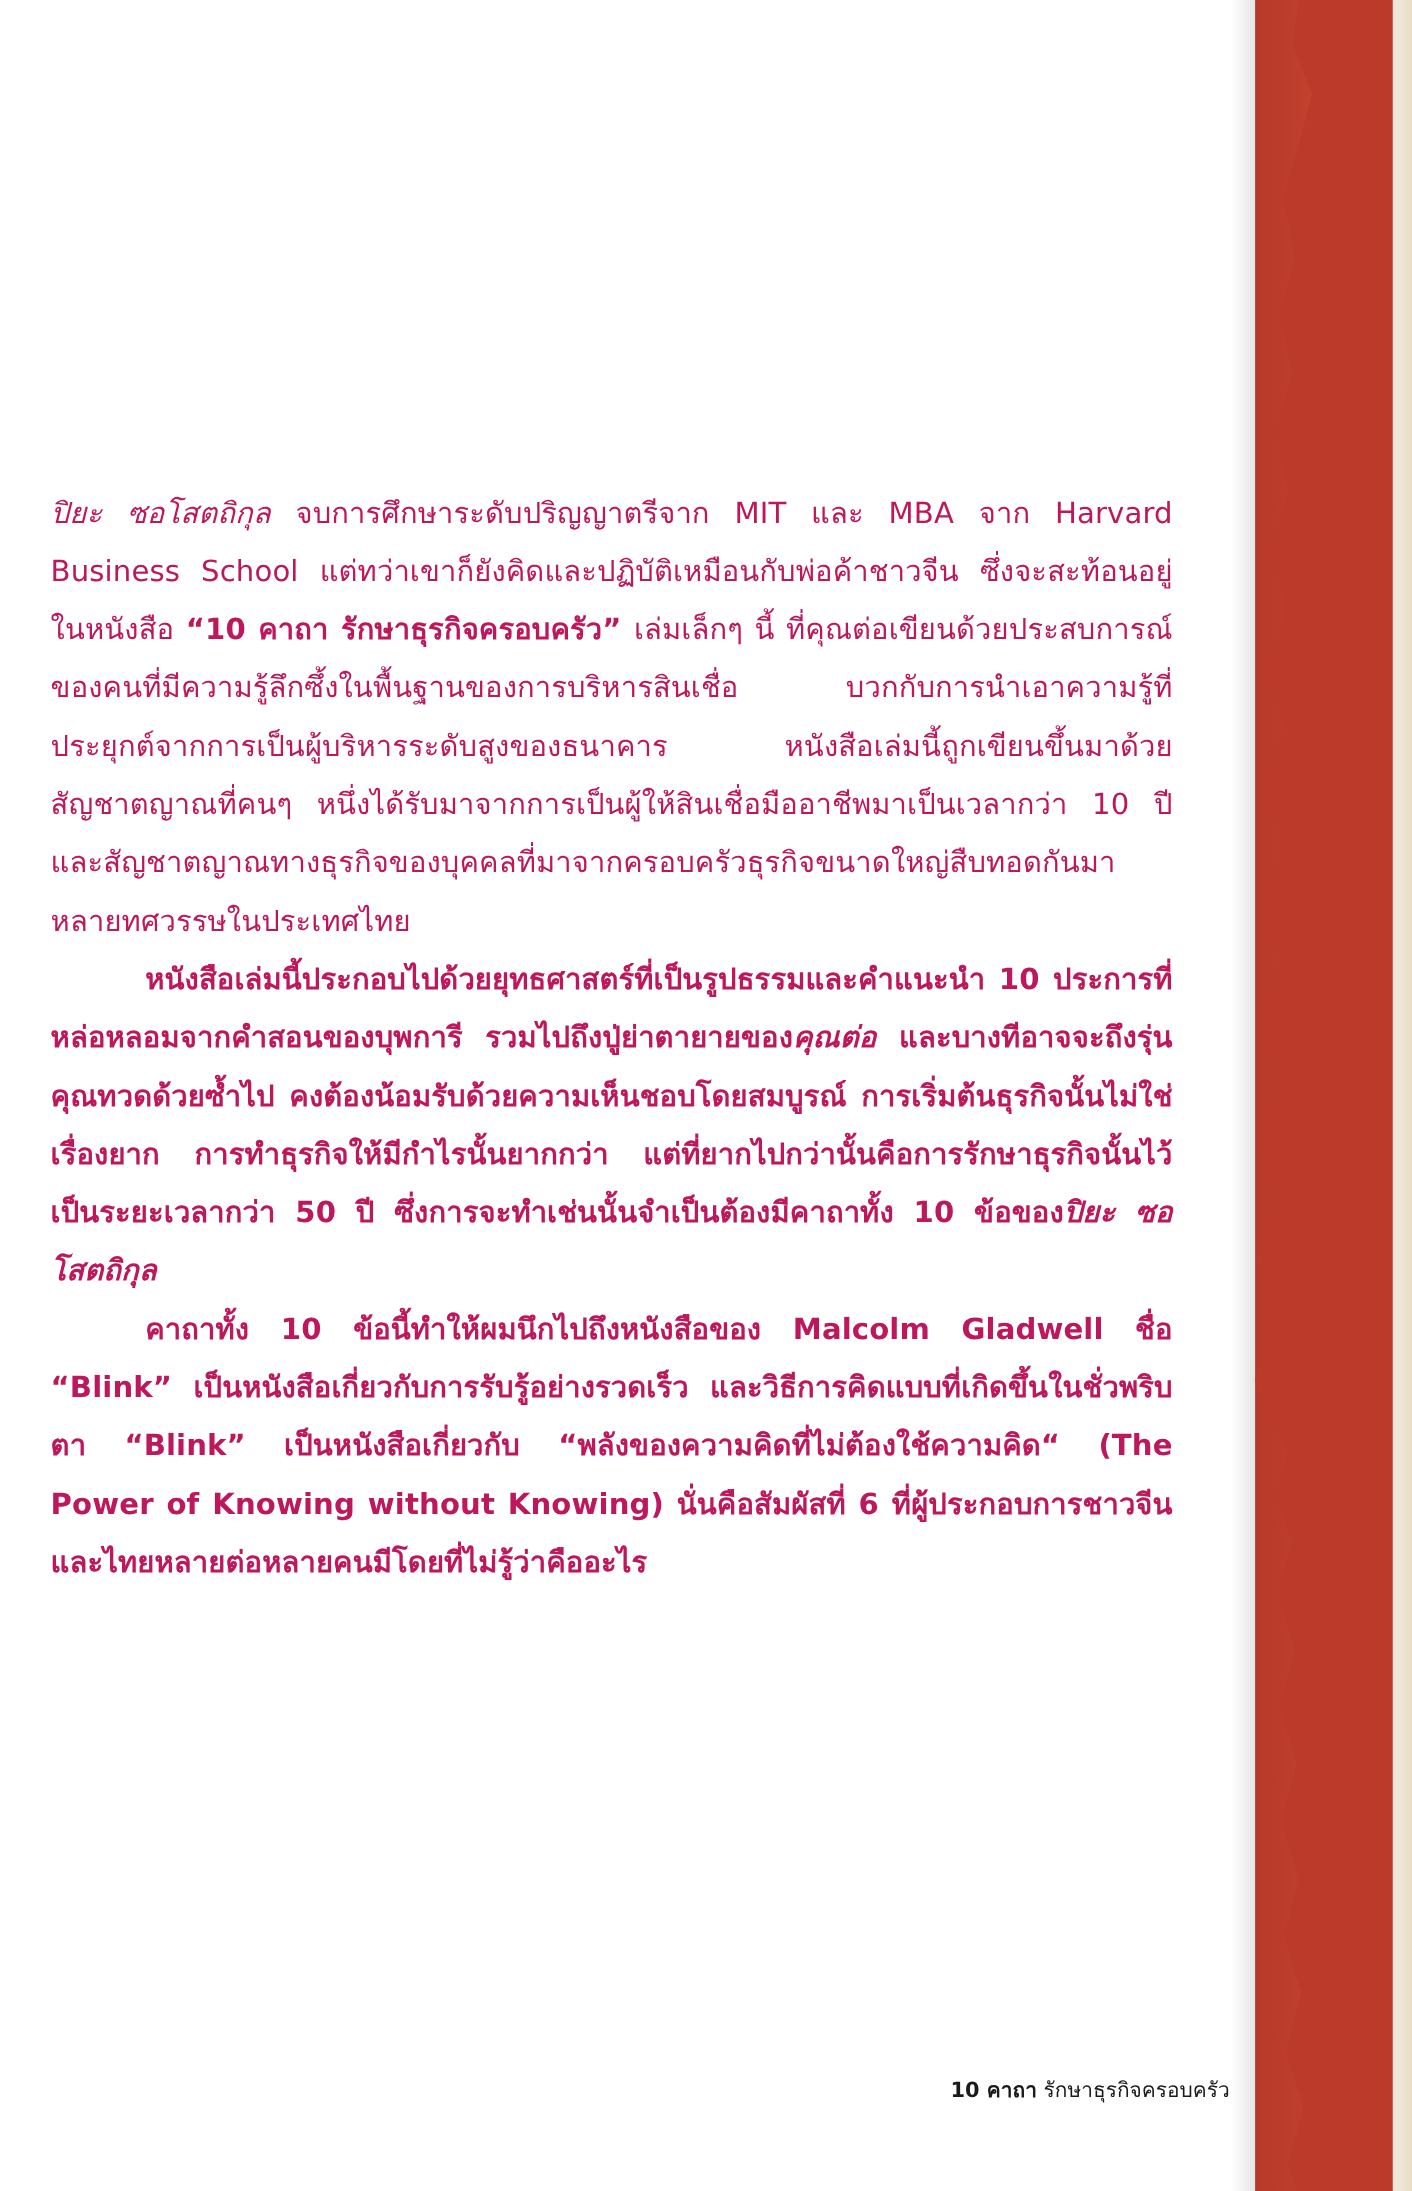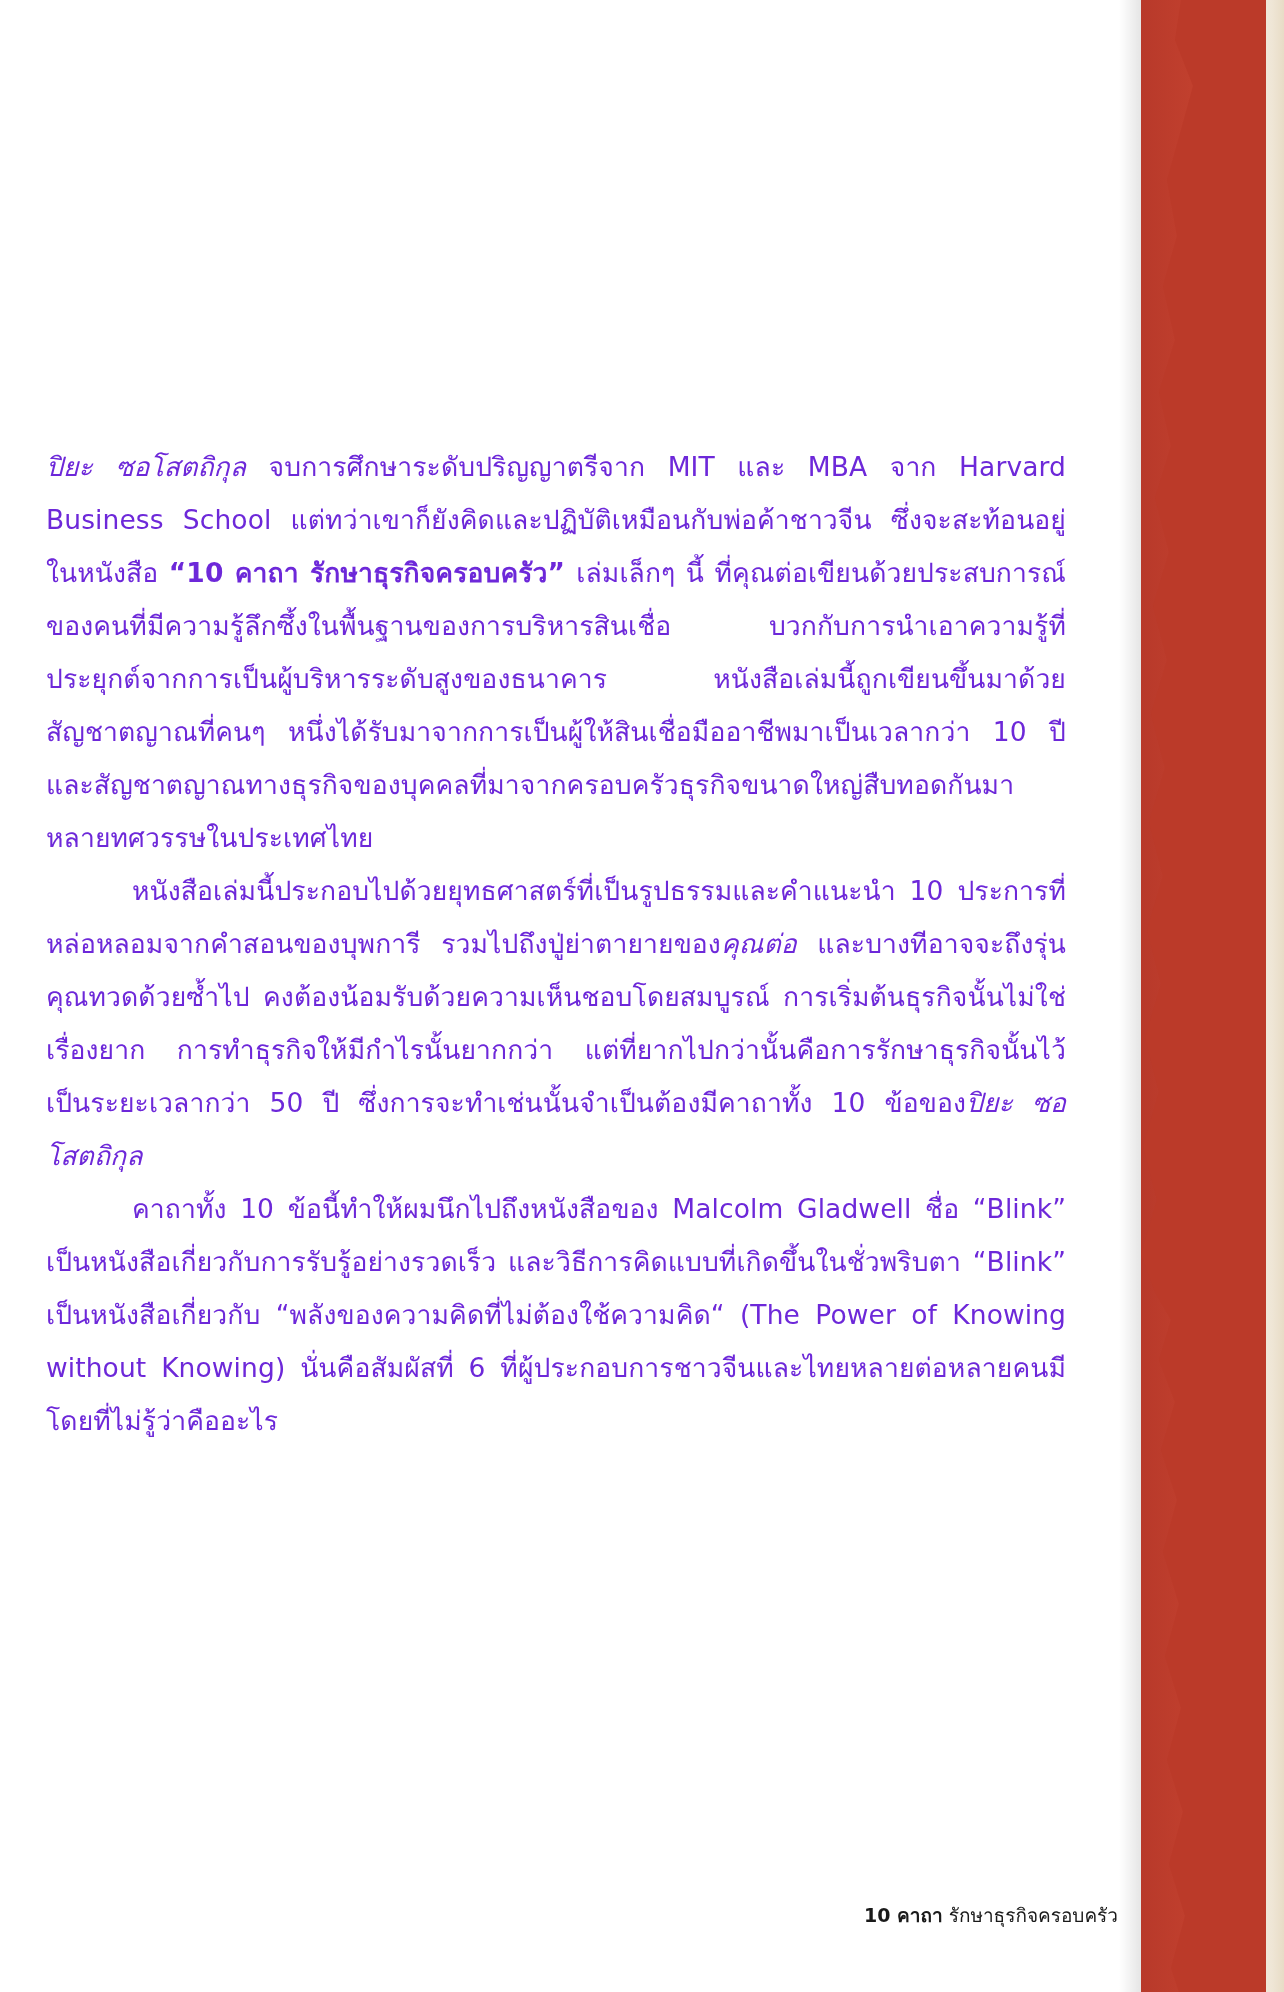--- a/index.html
+++ b/index.html
@@ -59,41 +59,42 @@
   .content {
     position: absolute;
     left: 46px;
     top: 440px;
     width: 1020px;
   }
   p.para {
     margin: 0;
     font-size: 26.5px;
     line-height: 53px;
-    color: #6d28d9;
+    color: #be185d;
     text-align: justify;
     text-justify: inter-word;
     letter-spacing: 0.1px;
     word-spacing: 1px;
   }
   p.para + p.para {
     text-indent: 86px;
+    font-weight: bold;
   }
   .it {
     font-style: italic;
   }
   .bold-quote {
     font-weight: bold;
   }
 
   
   .footer {
     position: absolute;
     right: 166px;
-    bottom: 62px;
+    bottom: 78px;
     font-size: 19px;
     color: #1a1a1a;
     white-space: nowrap;
   }
   .footer .num {
     font-weight: bold;
   }
   .footer .ftxt {
     font-weight: normal;
   }

